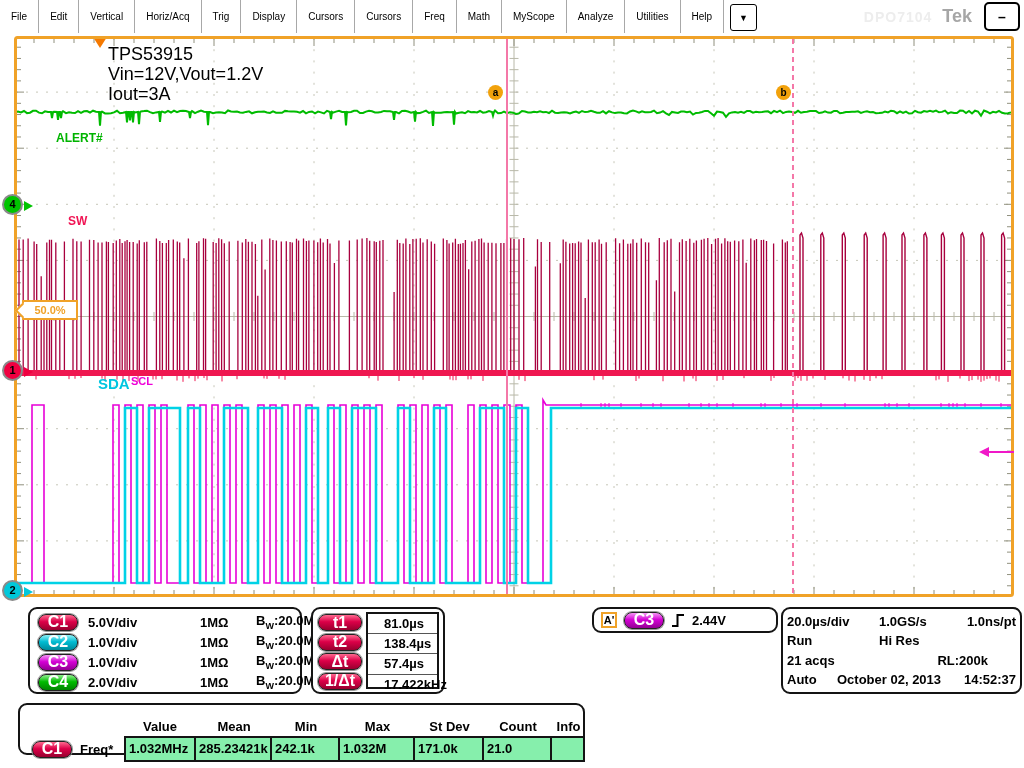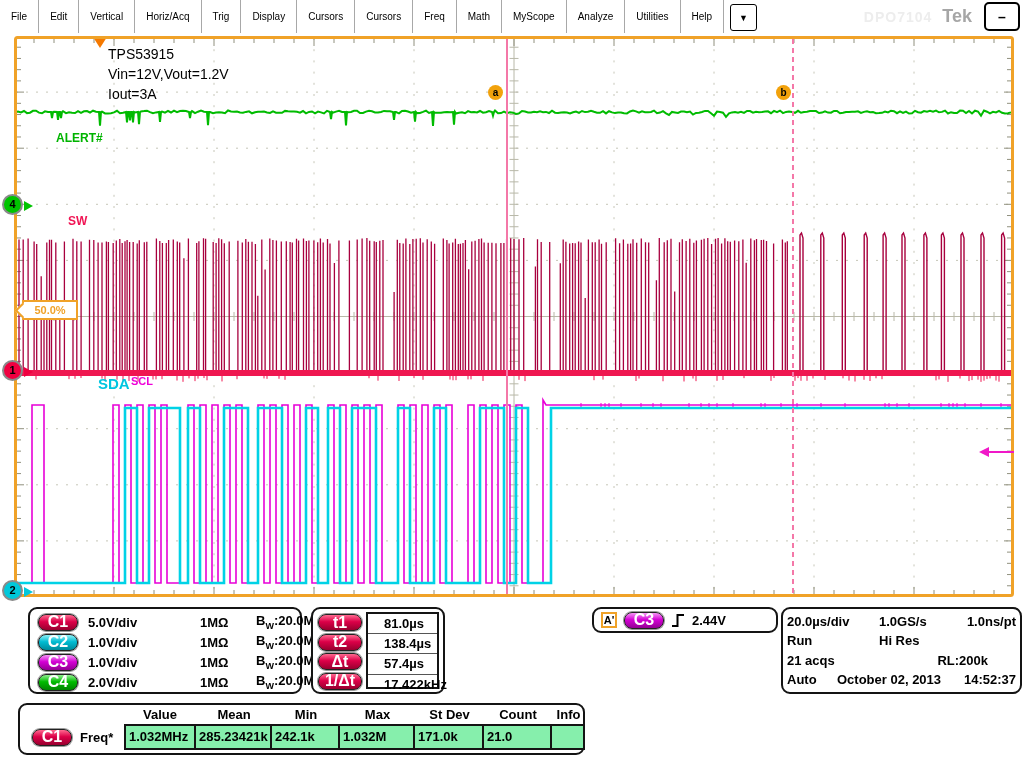--- a/index.html
+++ b/index.html
@@ -10,21 +10,21 @@
   .menu-item{padding:0 11px;display:flex;align-items:center;font-size:10px;color:#000;border-right:1px solid #a8a8a8;white-space:nowrap}
   .menu-overflow{width:25px;height:25px;margin:4px 2px 0 6px;border:1px solid #000;border-radius:3px;display:flex;align-items:center;justify-content:center;font-size:9px}
   .mb-right{margin-left:auto;display:flex;align-items:center;gap:10px;padding-right:4px}
   .logo-faint{color:#ededed;font-size:14px;font-weight:bold;letter-spacing:1px}
   .logo{color:#a6a6a6;font-size:18px;font-weight:bold;letter-spacing:0px}
   .win-btn{width:32px;height:25px;border:2px solid #000;border-radius:5px;display:flex;align-items:center;justify-content:center;font-size:14px;font-weight:bold;background:#fff;margin-left:2px}
 
   
   .scope{position:absolute;left:14px;top:36px;width:1000px;height:561px}
   .scope svg{position:absolute;left:0;top:0}
-  .anno{position:absolute;left:94px;top:8px;font-size:14px;color:#000;line-height:20px}
+  .anno{position:absolute;left:94px;top:8px;font-size:18px;color:#000;line-height:20px}
   .tracelabel{position:absolute;font-weight:bold;font-size:12px}
   .lbl-alert{left:42px;top:95px;color:#00b400}
   .lbl-sw{left:54px;top:178px;color:#f01554}
   .lbl-sda{left:84px;top:339px;color:#00c6e0;font-size:15px}
   .lbl-scl{left:117px;top:339px;color:#ee00d8;font-size:11px}
   .cursor-badge{position:absolute;width:15px;height:15px;border-radius:50%;background:#f2a20c;color:#000;font-size:10px;font-weight:bold;text-align:center;line-height:15px}
   .badge-a{left:474px;top:49px}
   .badge-b{left:762px;top:49px}
   .trig-tag{position:absolute;left:8px;top:264px;width:52px;height:16px;background:#fff;border:2px solid #f0a228;color:#f0a228;font-size:11px;font-weight:bold;text-align:center;line-height:16px}
   .trig-tag::before{content:"";position:absolute;left:-7px;top:3px;width:9px;height:9px;background:#fff;border-left:2px solid #f0a228;border-bottom:2px solid #f0a228;transform:rotate(45deg)}
@@ -61,21 +61,21 @@
   .box-trig{left:592px;top:607px;width:186px;height:26px;display:flex;align-items:center;gap:7px;padding:0 7px}
   .atrig{width:16px;height:16px;border:2px solid #f0a228;background:#fff;color:#000;font-size:11px;font-weight:bold;display:flex;align-items:center;justify-content:center;box-sizing:border-box}
 
   .box-tb{left:781px;top:607px;width:241px;height:87px;padding:3px 4px;display:flex;flex-direction:column;justify-content:space-between}
   .tb-row{display:flex;height:19px;align-items:center}
   .tb-c1{width:92px}
   .tb-flex{flex:1}
   .tb-right{margin-left:auto}
   .tb-auto{width:50px}
 
-  .box-meas{left:18px;top:703px;width:567px;height:52px;padding-top:0}
+  .box-meas{left:18px;top:703px;width:567px;height:52px;padding-top:12px}
   .mrow{display:grid;grid-template-columns:104px 72px 76px 68px 75px 69px 68px 33px}
   .mhead{height:19px;display:flex;align-items:center;justify-content:center;font-weight:bold;font-size:13px}
   .mlabel{display:flex;align-items:center;gap:8px;padding-left:12px}
   .mcell{border:2px solid #141414;height:22px;line-height:22px;padding-left:3px;margin-left:-2px;background:#86efac}
   .mcell.first{margin-left:0}
 </style>
 </head>
 <body>
 
 <div class="menubar">

